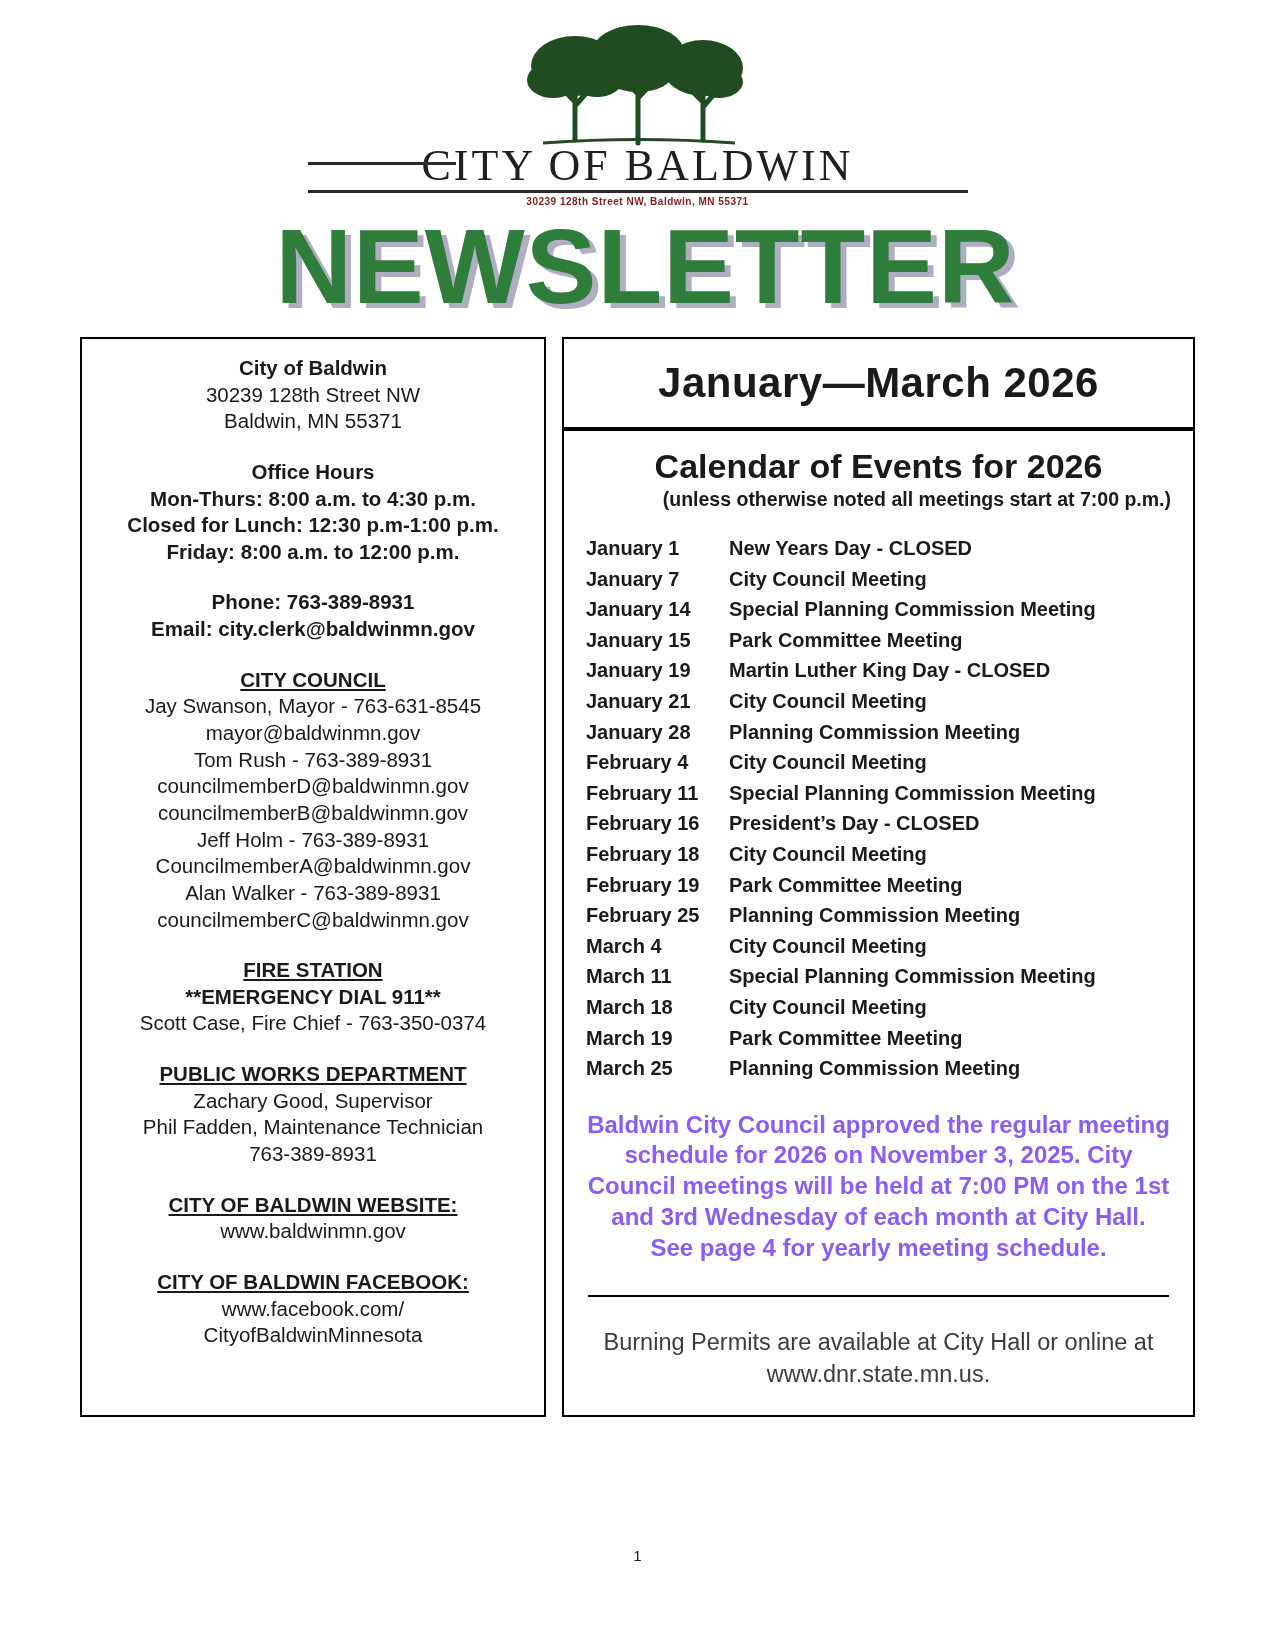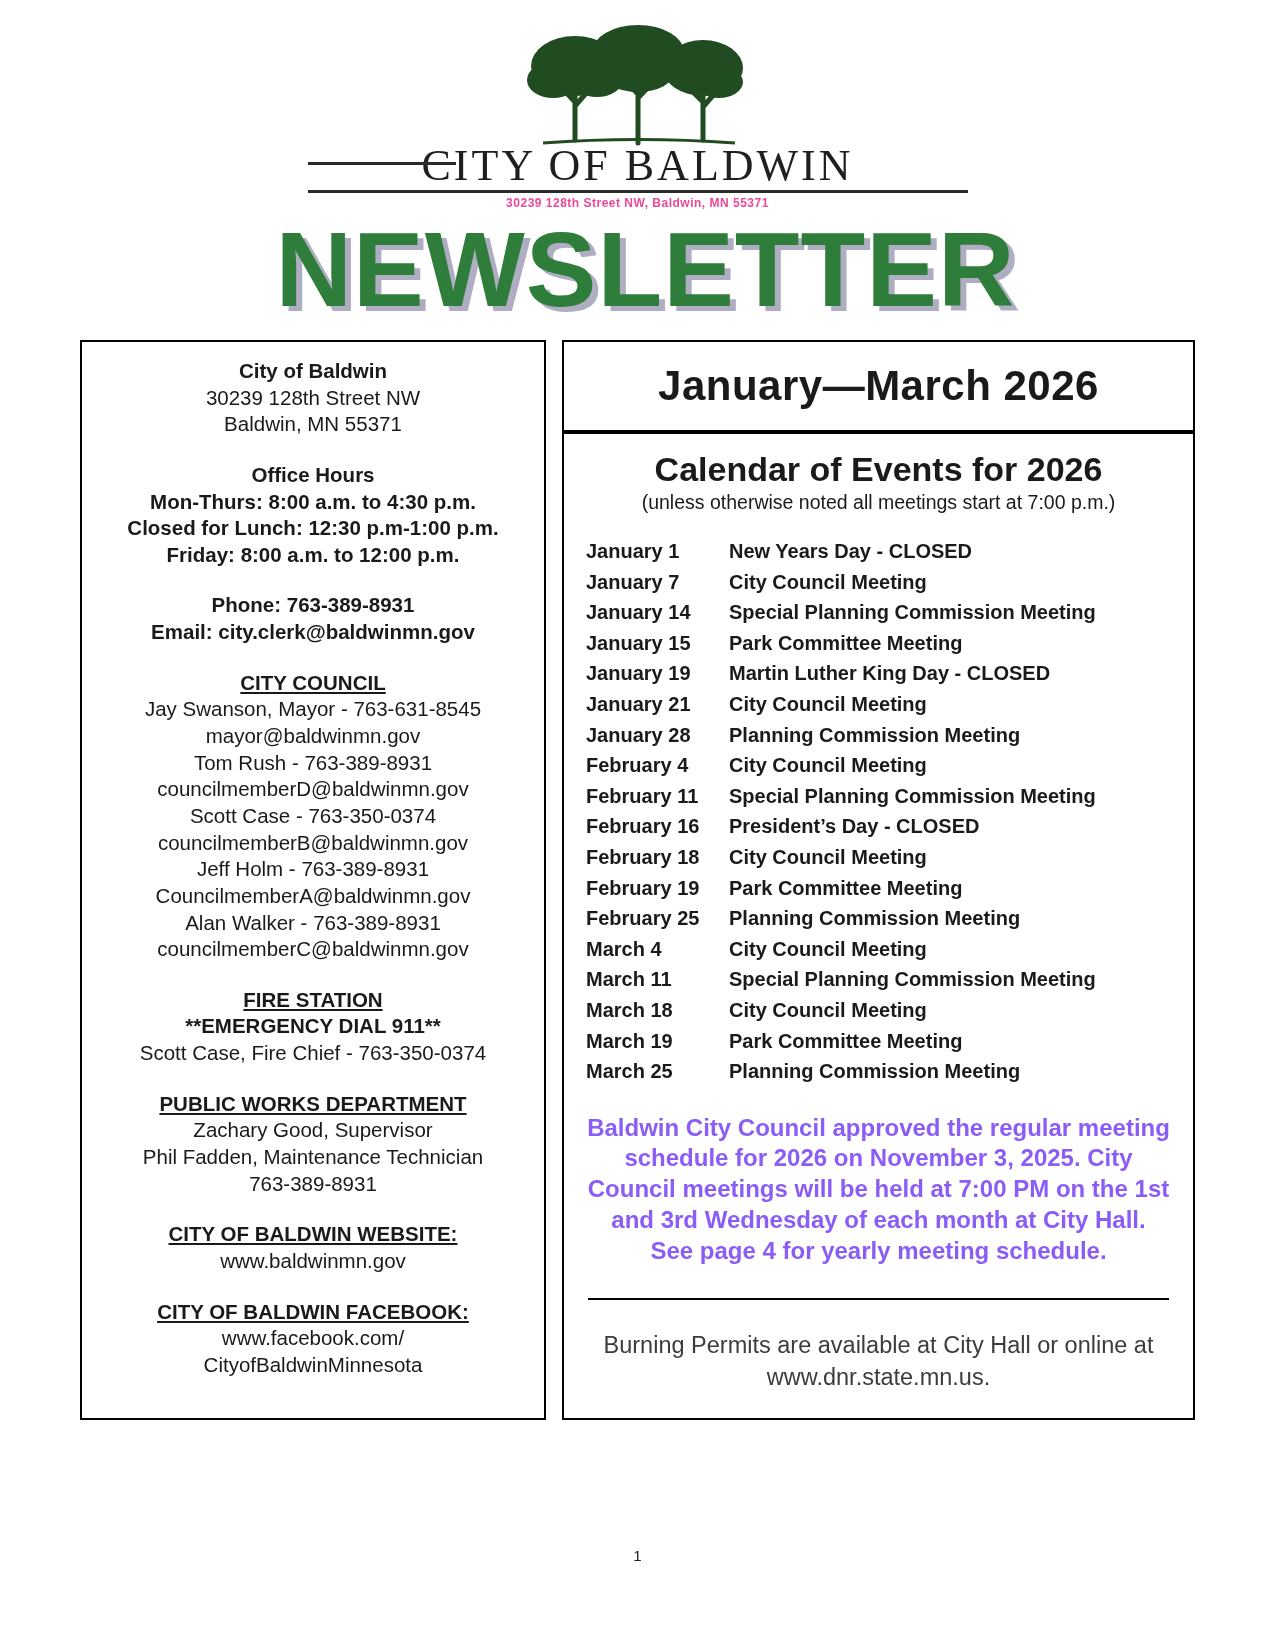--- a/index.html
+++ b/index.html
@@ -35,25 +35,25 @@
   }
   .org-name {
     font-family: "Liberation Serif", serif;
     font-size: 44px;
     letter-spacing: 3px;
     color: #1f1f1f;
     display: inline-block;
     line-height: 1.0;
   }
   .org-address {
-    font-size: 12px;
+    font-size: 10px;
     font-weight: bold;
     letter-spacing: 0.5px;
     margin-top: 3px;
-    color: #ec4899;
+    color: #7f1d1d;
   }
   .newsletter-title {
     margin-top: 6px;
     font-size: 106px;
     font-weight: bold;
     letter-spacing: 1px;
     color: #2e7d3a;
     text-shadow: 6px 5px 0 #aeadc2;
     line-height: 1.0;
     padding-left: 16px;
@@ -103,23 +103,23 @@
     border: 2px solid #000;
     padding: 16px 22px 24px 22px;
     flex: 1;
   }
   .cal-title {
     text-align: center;
     font-size: 34px;
     font-weight: bold;
   }
   .cal-subtitle {
-    text-align: center;
+    text-align: right;
     font-size: 19.5px;
-    font-weight: normal;
+    font-weight: bold;
     margin-top: 2px;
   }
   .events { margin-top: 22px; font-size: 20px; line-height: 1.53; font-weight: bold; }
   .event-row { display: flex; }
   .event-row .date { flex: 0 0 143px; }
   .event-row .desc { flex: 1; }
 
   .notice {
     margin-top: 26px;
     color: #8b5cf6;
@@ -213,21 +213,20 @@
         </div>
 
       <div class="lblock">
         <div class="h-underline">CITY COUNCIL</div>
         <div>
 
         <div>Jay Swanson, Mayor - 763-631-8545</div>
             <div>mayor@baldwinmn.gov</div>
             <div>Tom Rush - 763-389-8931</div>
             <div>councilmemberD@baldwinmn.gov</div>
-            <div>Scott Case - 763-350-0374</div>
             <div>councilmemberB@baldwinmn.gov</div>
             <div>Jeff Holm - 763-389-8931</div>
             <div>CouncilmemberA@baldwinmn.gov</div>
             <div>Alan Walker - 763-389-8931</div>
             <div>councilmemberC@baldwinmn.gov</div>
           </div>
       </div>
 
 
       <div class="lblock">

